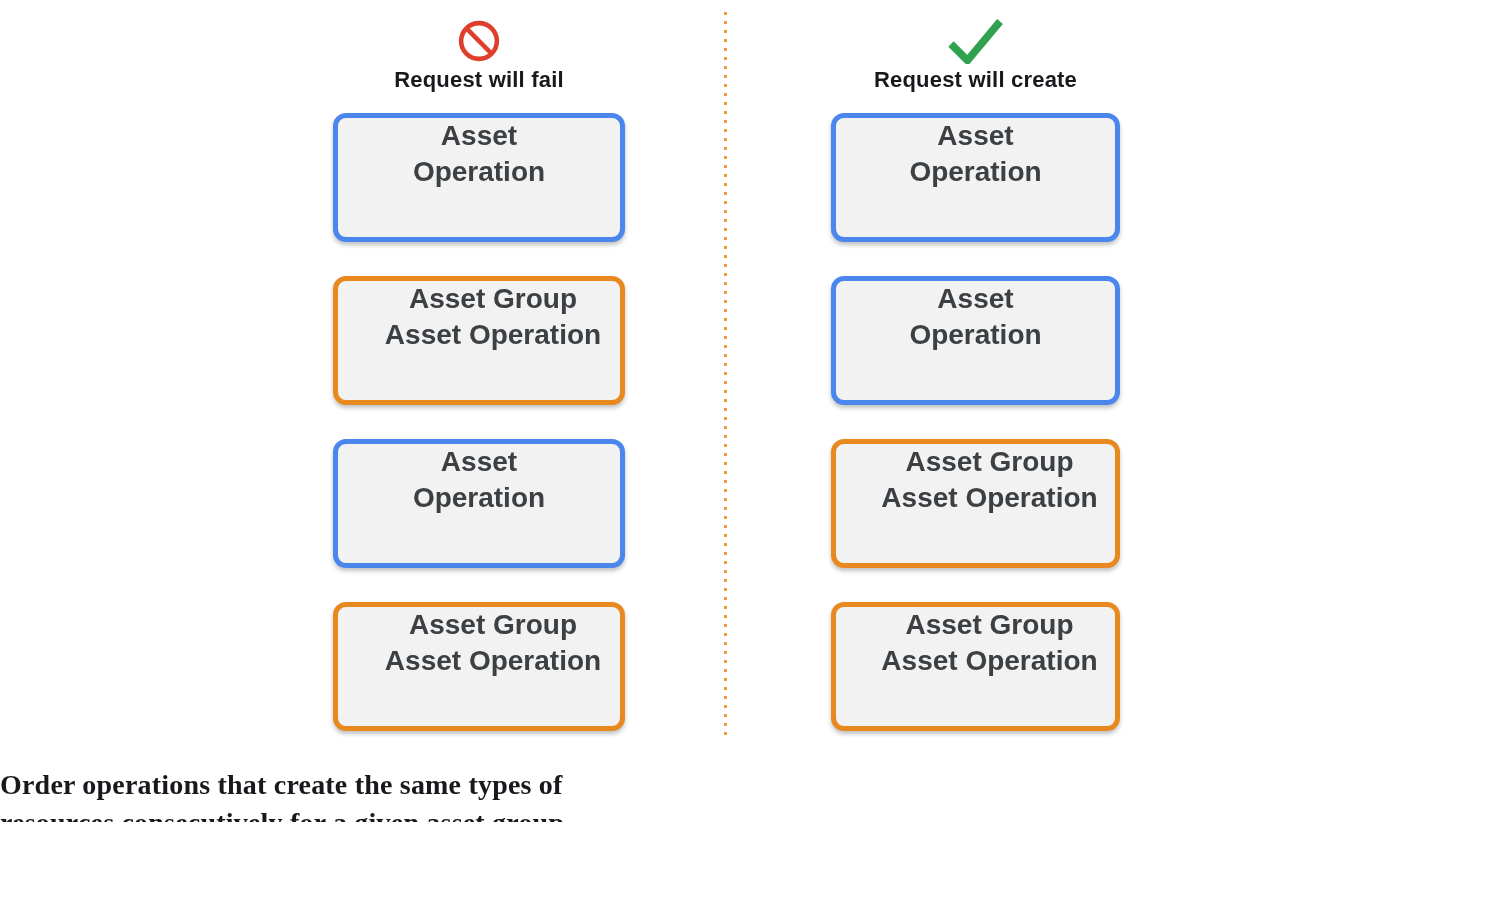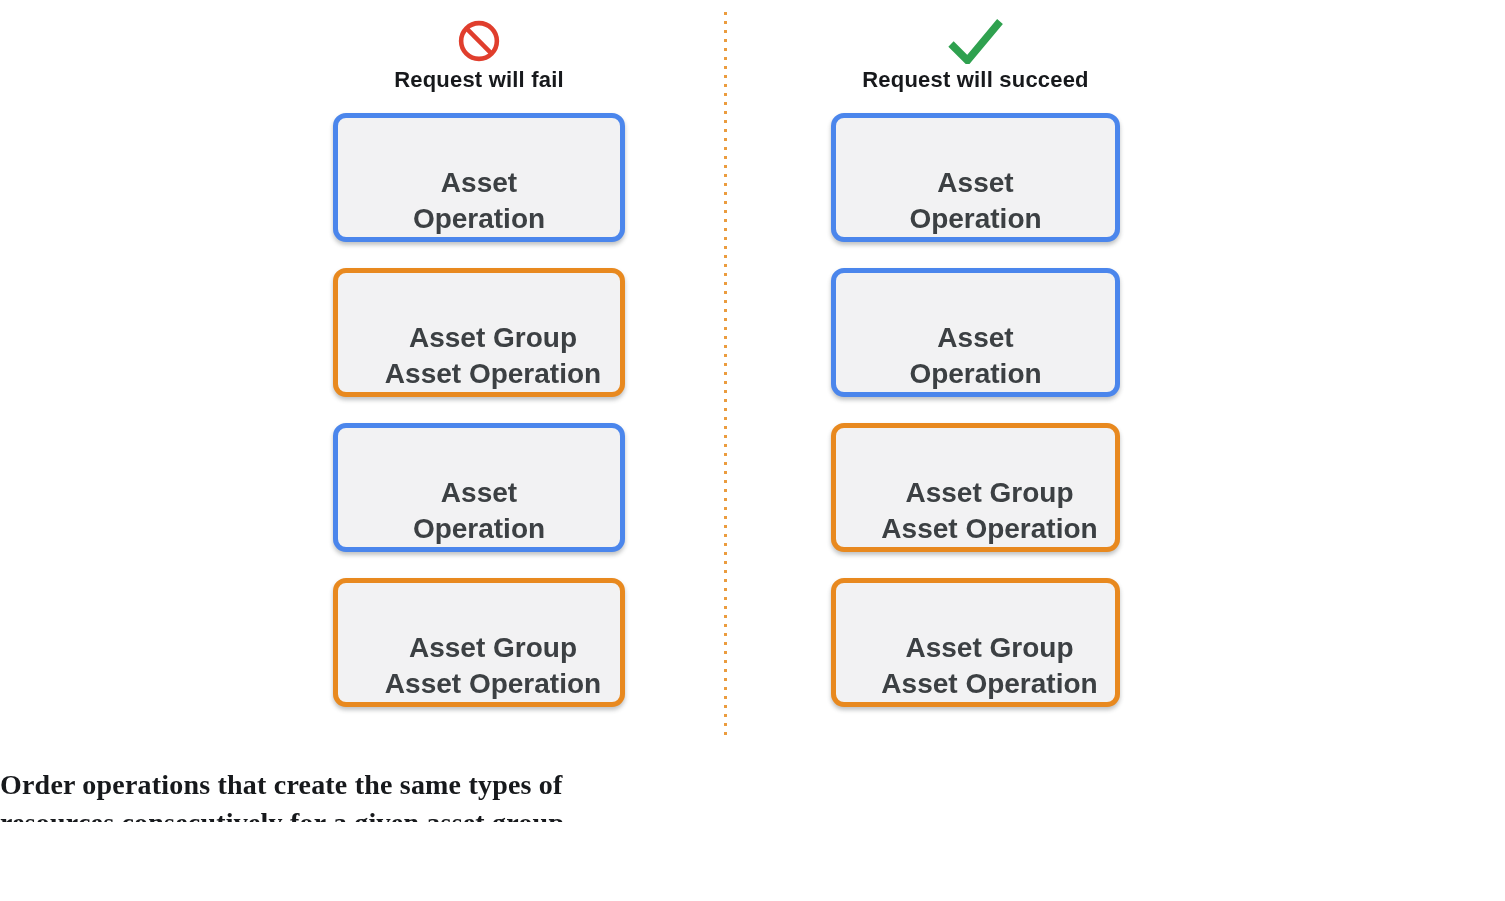--- a/index.html
+++ b/index.html
@@ -36,26 +36,26 @@
     line-height: 26px;
     font-weight: 700;
     color: var(--heading-text, #17191c);
     letter-spacing: 0.2px;
   }
   .boxes { margin-top: 20px; }
 
   .box {
     box-sizing: border-box;
     height: 129px;
-    margin-bottom: 26px;
+    margin-bottom: 34px;
     border: 5px solid #888;
     border-radius: 13px;
     background: var(--box-fill, #f2f2f2);
     display: flex;
-    align-items: flex-end;
+    align-items: flex-start;
     justify-content: center;
     box-shadow: 0 3px 4px rgba(60, 64, 67, 0.32);
   }
   .box.blue   { border-color: var(--blue-border, #4b86ec); }
   .box.orange { border-color: var(--orange-border, #e8891f); padding-left: 28px; }
   .box-label {
     font-size: 28px;
     line-height: 36px;
     font-weight: 700;
     color: var(--box-text, #3c4043);
@@ -139,21 +139,21 @@
   </div>
 
   <div class="divider"></div>
 
   <div class="column succeed">
     <div class="icon-row">
       <svg width="57" height="46" viewBox="0 0 57 46">
         <polyline class="ok-stroke" points="4,26 20.5,42.5 53,3.5"></polyline>
       </svg>
     </div>
-    <div class="col-title">Request will succeed</div>
+    <div class="col-title">Request will create</div>
     <div class="boxes">
       <div class="box blue">
         <div class="box-label">Asset
 Operation</div>
       </div>
       <div class="box blue">
         <div class="box-label">Asset
 Operation</div>
       </div>
       <div class="box orange">

